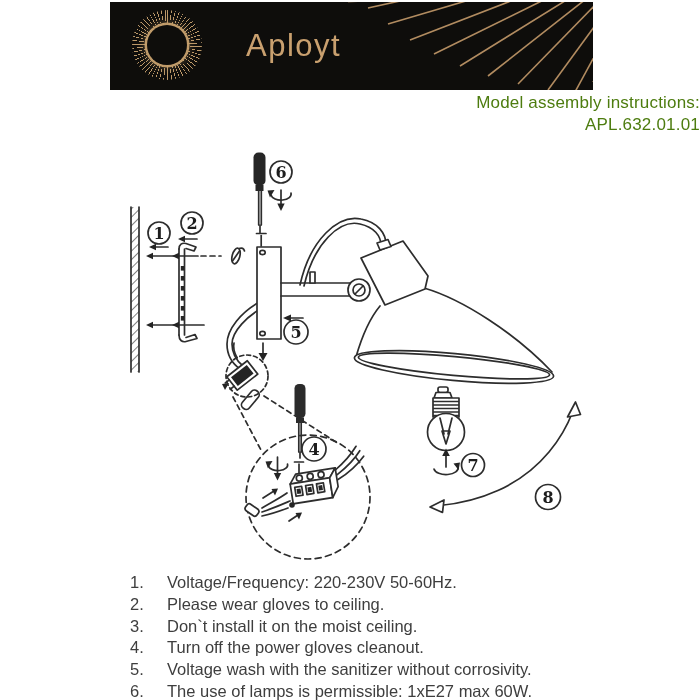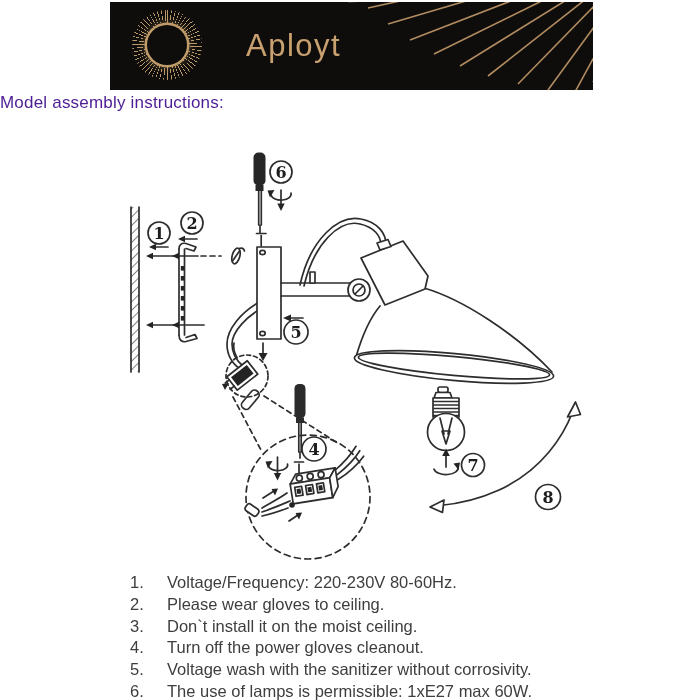--- a/index.html
+++ b/index.html
@@ -6,22 +6,22 @@
   #stage{position:relative;width:700px;height:700px;background:#fff;overflow:hidden;
          font-family:"Liberation Sans",sans-serif;color:#3e3e3e;}
   .banner{position:absolute;left:110px;top:2px;width:483px;height:88px;background:#0e0d0b;overflow:hidden;}
   .sunburst{position:absolute;left:22px;top:8px;width:70px;height:70px;border-radius:50%;
             background:repeating-conic-gradient(rgba(198,160,110,.95) 0 1.3deg, rgba(0,0,0,0) 1.3deg 6.6deg);}
   .sunburst::after{content:"";position:absolute;inset:15px;background:#0e0d0b;border-radius:50%;
             box-shadow:0 0 0 2.5px rgba(198,160,110,.95), 0 0 10px 2px rgba(198,160,110,.45);}
   .brand{position:absolute;left:112px;top:0;height:88px;line-height:88px;
          font-size:31px;font-weight:400;letter-spacing:1.5px;color:#c9a06f;margin-left:24px;}
   .rays{position:absolute;right:0;top:0;}
-  .subtitle{position:absolute;left:0;top:92px;width:700px;text-align:left;
-            font-size:17px;line-height:22px;letter-spacing:.2px;color:#4c1d95;}
+  .subtitle{position:absolute;left:0;top:92px;width:700px;text-align:right;
+            font-size:17px;line-height:22px;letter-spacing:.2px;color:#4d7c0f;}
   .diagram{position:absolute;left:0;top:0;}
   .instructions{position:absolute;left:130px;top:572px;width:470px;font-size:16.5px;line-height:21.8px;color:#3e3e3e;}
   .instructions .row{display:flex;}
   .instructions .num{width:37px;flex:0 0 37px;}
   svg{display:block;}
   .ln{stroke:#2d2d2d;fill:none;stroke-width:1.7;stroke-linecap:round;stroke-linejoin:round;}
   .fw{fill:#ffffff;}
   .fd{fill:#242424;stroke:none;}
   .callout-txt{font-family:"DejaVu Serif",serif;font-weight:700;font-size:16px;fill:#1d1d1d;
                text-anchor:middle;}
@@ -46,20 +46,21 @@
         <line x1="344" y1="-34" x2="255" y2="88"></line>
         <line x1="346" y1="-28" x2="282" y2="90"></line>
         <line x1="300" y1="-20" x2="55" y2="0" opacity="0.45"></line>
         <line x1="348" y1="-18" x2="300" y2="80"></line>
       </g>
     </svg>
   </div>
 
   <div class="subtitle">
     <div>Model assembly instructions:</div>
+    <div>APL.632.01.01</div>
   </div>
 
   <svg class="diagram" width="700" height="700" viewBox="0 0 700 700">
     <defs>
       <pattern id="hatch" width="6" height="6" patternUnits="userSpaceOnUse" patternTransform="rotate(45)">
         <line x1="0" y1="0" x2="0" y2="6" stroke="#4a4a4a" stroke-width="1.4"></line>
       </pattern>
     </defs>
 
     <g>
@@ -297,21 +298,21 @@
     </g>
     <g>
       <circle class="ln fw" cx="548" cy="497" r="12.5" stroke-width="1.8"></circle>
       <text class="callout-txt" x="548" y="502.5">8</text>
     </g>
   </svg>
 
   <div class="instructions">
     <div class="row">
       <span class="num">1.</span>
-      <span>Voltage/Frequency: 220-230V 80-60Hz.</span>
+      <span>Voltage/Frequency: 220-230V 50-60Hz.</span>
     </div>
     <div class="row">
       <span class="num">2.</span>
       <span>Please wear gloves to ceiling.</span>
     </div>
     <div class="row">
       <span class="num">3.</span>
       <span>Don`t install it on the moist ceiling.</span>
     </div>
     <div class="row">

